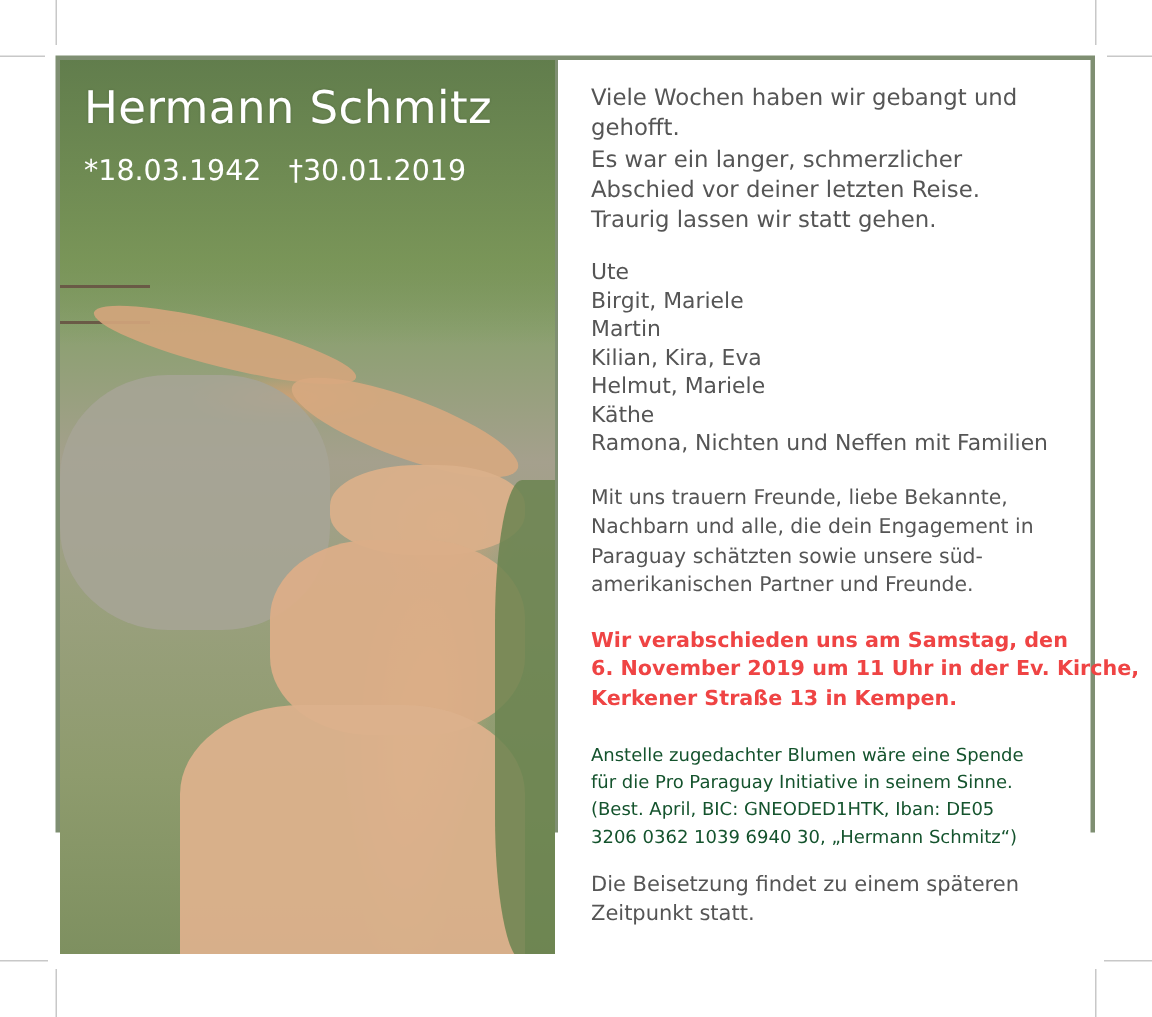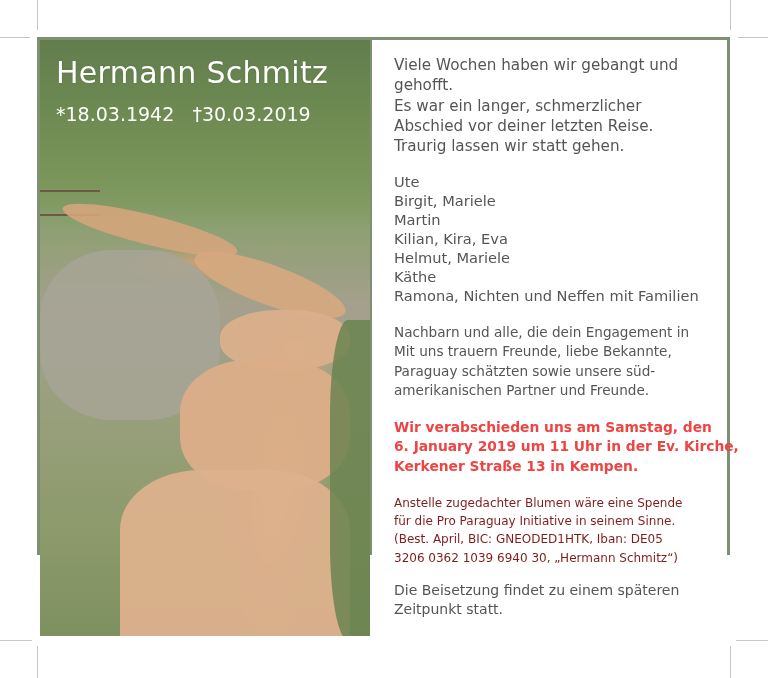--- a/index.html
+++ b/index.html
@@ -25,21 +25,21 @@
   .bridge{left:0;top:150px;width:60px;height:22px;border-top:2px solid #6a5a46;border-bottom:2px solid #6a5a46;}
   .name{position:absolute;left:16px;top:15px;color:#fff;font-size:30px;letter-spacing:0.3px;font-family:"DejaVu Sans",sans-serif;text-shadow:0 0 2px rgba(0,0,0,.15);}
   .dates{position:absolute;left:16px;top:63px;color:#fff;font-size:19px;font-family:"DejaVu Sans",sans-serif;white-space:pre;}
   .text{position:absolute;left:335px;top:3px;width:355px;height:596px;background:#fff;color:#555;box-sizing:border-box;padding:15px 10px 0 22px;}
   .intro{font-size:15.2px;line-height:20.3px;margin:0;color:#555;}
   .intro div{white-space:nowrap;}
   .names{margin-top:17px;font-size:14.6px;line-height:18.9px;}
   .names div{white-space:nowrap;}
   .mourn{margin-top:17px;font-size:13.6px;line-height:19.5px;}
   .funeral{margin-top:17px;font-size:13.8px;line-height:19.6px;font-weight:bold;color:#ef4444;}
-  .donation{margin-top:17px;font-size:12px;line-height:18.4px;color:#7f1d1d;}
+  .donation{margin-top:17px;font-size:12px;line-height:18.4px;color:#14532d;}
   .burial{margin-top:14px;font-size:14px;line-height:19px;}
   .line{white-space:nowrap;}
 </style>
 </head>
 <body>
 
 <div class="crop" style="left:37px;top:0;width:1px;height:30px;"></div>
 <div class="crop" style="left:0;top:37px;width:30px;height:1px;"></div>
 <div class="crop" style="left:730px;top:0;width:1px;height:30px;"></div>
 <div class="crop" style="left:738px;top:37px;width:30px;height:1px;"></div>
@@ -53,49 +53,49 @@
     <div class="path trees"></div>
     <div class="path bridge"></div>
     <div class="path bushL"></div>
     <div class="path p1"></div>
     <div class="path p2"></div>
     <div class="path p3"></div>
     <div class="path p4"></div>
     <div class="path p5"></div>
     <div class="path bushR"></div>
     <div class="name">Hermann Schmitz</div>
-    <div class="dates"><span>*18.03.1942</span>   <span>†30.03.2019</span></div>
+    <div class="dates"><span>*18.03.1942</span>   <span>†30.01.2019</span></div>
   </div>
 
   <div class="text">
     <div class="intro">
       <div>Viele Wochen haben wir gebangt und</div>
       <div>gehofft.</div>
       <div>Es war ein langer, schmerzlicher</div>
       <div>Abschied vor deiner letzten Reise.</div>
       <div>Traurig lassen wir statt gehen.</div>
     </div>
     <div class="names">
       <div>Ute</div>
       <div>Birgit, Mariele</div>
       <div>Martin</div>
       <div>Kilian, Kira, Eva</div>
       <div>Helmut, Mariele</div>
       <div>Käthe</div>
       <div>Ramona, Nichten und Neffen mit Familien</div>
     </div>
     <div class="mourn">
+      <div class="line">Mit uns trauern Freunde, liebe Bekannte,</div>
       <div class="line">Nachbarn und alle, die dein Engagement in</div>
-      <div class="line">Mit uns trauern Freunde, liebe Bekannte,</div>
       <div class="line">Paraguay schätzten sowie unsere süd-</div>
       <div class="line">amerikanischen Partner und Freunde.</div>
     </div>
     <div class="funeral">
       <div class="line">Wir verabschieden uns am Samstag, den</div>
-      <div class="line">6. January 2019 um 11 Uhr in der Ev. Kirche,</div>
+      <div class="line">6. November 2019 um 11 Uhr in der Ev. Kirche,</div>
       <div class="line">Kerkener Straße 13 in Kempen.</div>
     </div>
     <div class="donation">
       <div class="line">Anstelle zugedachter Blumen wäre eine Spende</div>
       <div class="line">für die Pro Paraguay Initiative in seinem Sinne.</div>
       <div class="line">(Best. April, BIC: GNEODED1HTK, Iban: DE05</div>
       <div class="line">3206 0362 1039 6940 30, „Hermann Schmitz“)</div>
     </div>
     <div class="burial">
       <div class="line">Die Beisetzung findet zu einem späteren</div>

